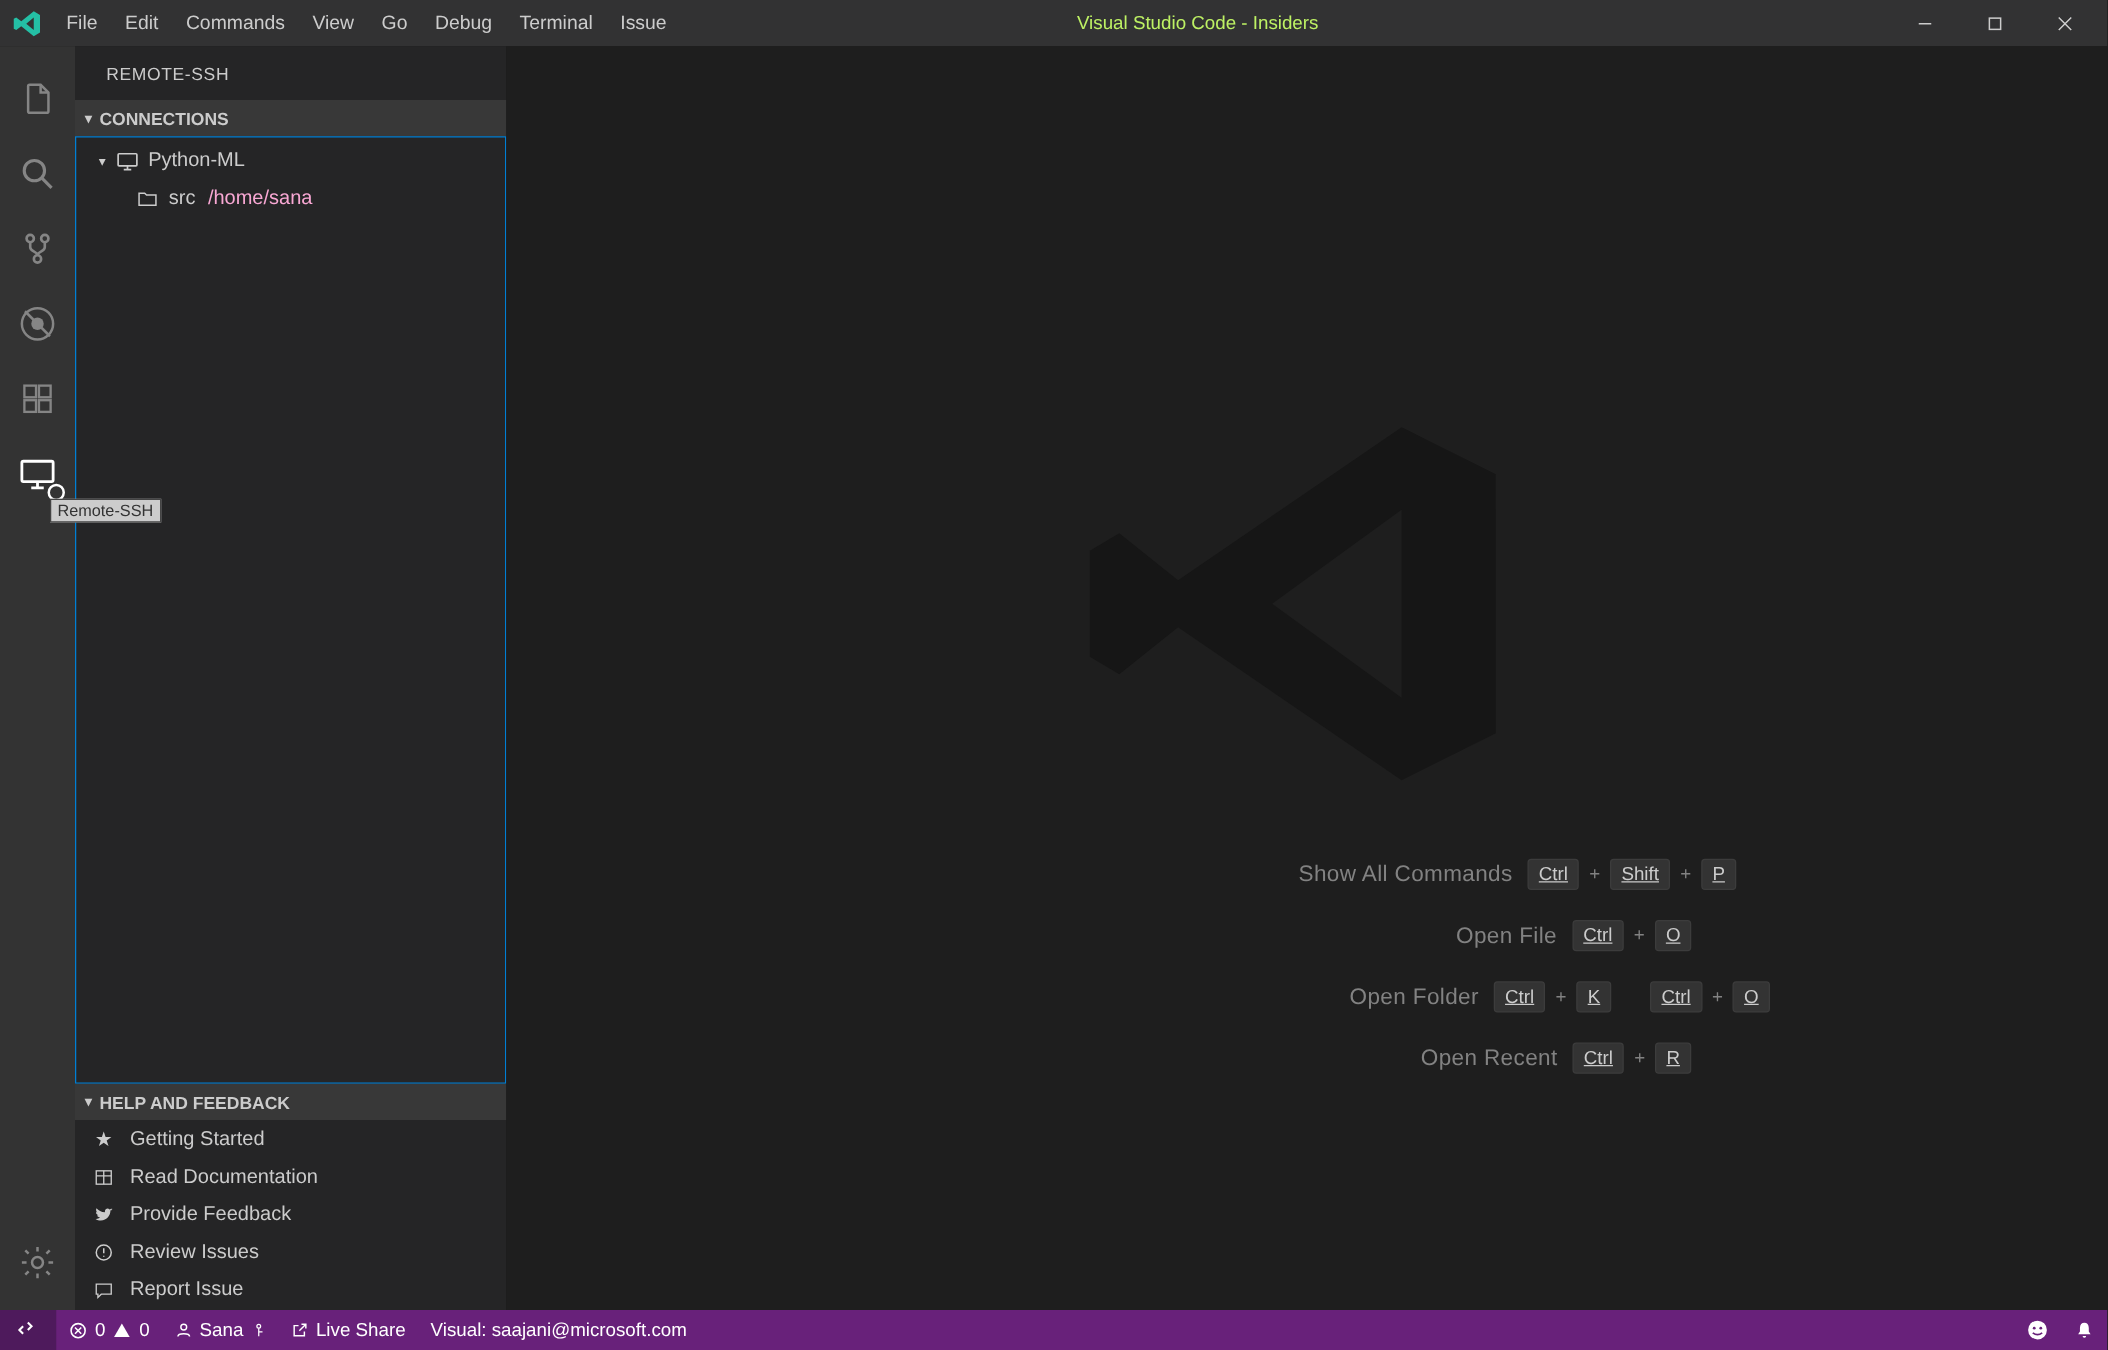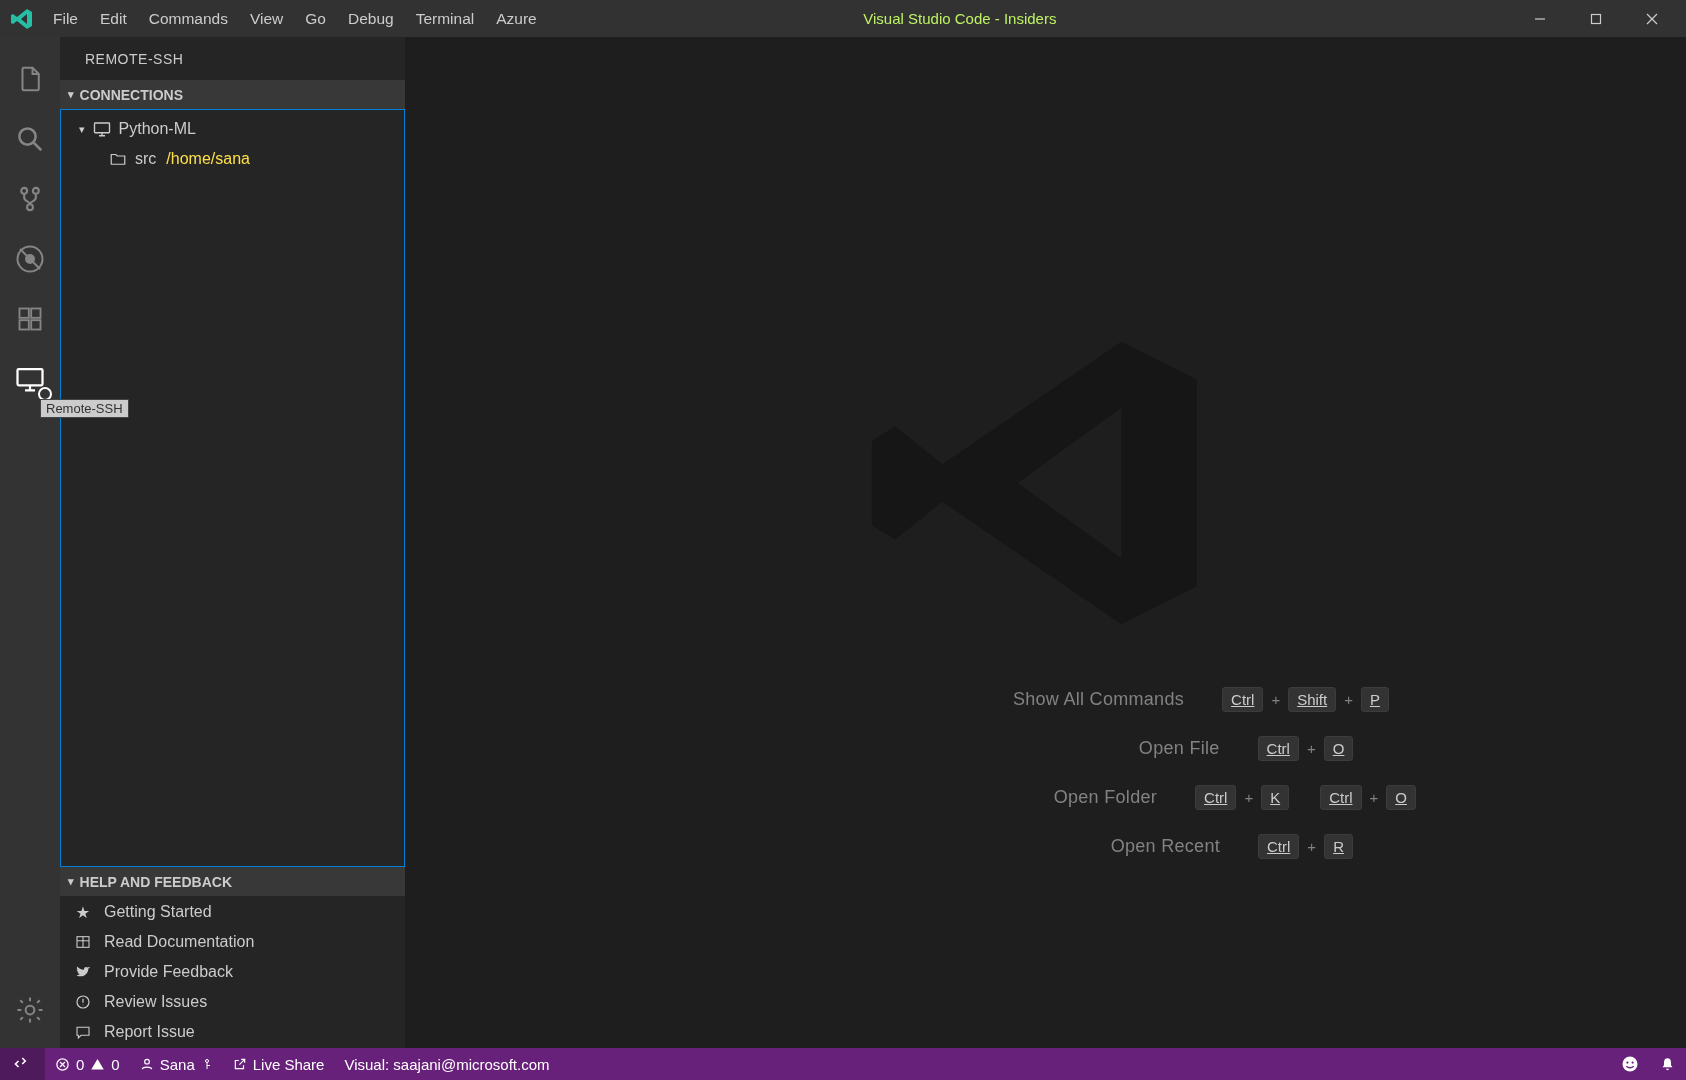--- a/index.html
+++ b/index.html
@@ -19,29 +19,29 @@
 .activitybar .action { width: 60px; height: 60px; display: flex; align-items: center; justify-content: center; color: #858585; position: relative; }
 .activitybar .action.active { color: #ffffff; }
 .activitybar .settings-slot { margin-top: auto; margin-bottom: 8px; }
 .tooltip { position: absolute; left: 40px; top: 50px; background: #cccccc; color: #333333; font-size: 13px; padding: 1px 5px; border: 1px solid #444; white-space: nowrap; }
 .sidebar { width: 345px; background: #252526; display: flex; flex-direction: column; }
 .sidebar-title { height: 43px; display: flex; align-items: center; padding: 0 25px; font-size: 14px; letter-spacing: .5px; font-weight: 400; color: #cccccc; text-transform: uppercase; }
 .section-header { height: 29px; background: #383838; display: flex; align-items: center; padding: 0 8px; font-size: 14px; font-weight: 700; color: #cccccc; text-transform: uppercase; gap: 6px; }
 .tree { flex: 1; border: 1px solid #007fd4; border-top: 1px solid #007fd4; padding: 4px 0; }
 .tree-row { height: 30px; display: flex; align-items: center; padding-left: 18px; gap: 8px; font-size: 16px; color: #cccccc; }
 .tree-row.child { padding-left: 48px; }
-.tree-row .dim { color: #fde047; margin-left: 2px; }
+.tree-row .dim { color: #f9a8d4; margin-left: 2px; }
 .help-list { padding: 1px 0; }
 .help-item { height: 30px; display: flex; align-items: center; padding-left: 14px; gap: 12px; font-size: 16px; color: #cccccc; }
 
 .editor { flex: 1; background: #1e1e1e; display: flex; flex-direction: column; align-items: center; justify-content: center; position: relative; }
 .watermark-logo { width: 380px; height: 320px; margin-bottom: 120px; opacity: 1; }
 .shortcuts { position: absolute; top: 650px; left: 0; right: 0; display: flex; flex-direction: column; align-items: center; gap: 24px; }
 .shortcut-row { display: flex; align-items: center; color: #828282; font-size: 18px; }
-.shortcut-label { width: 520px; text-align: right; padding-right: 38px; letter-spacing: .3px; }
+.shortcut-label { width: 520px; text-align: right; padding-right: 12px; letter-spacing: .3px; }
 .keys { display: flex; align-items: center; gap: 8px; }
 .key { background: #333333; border: 1px solid #3c3c3c; border-radius: 3px; padding: 3px 8px; font-size: 15px; color: #cccccc; text-decoration: underline; }
 .plus { color: #828282; font-size: 15px; }
 
 .statusbar { height: 32px; background: #68217a; color: #ffffff; display: flex; align-items: center; font-size: 15px; }
 .statusbar .remote-indicator { background: #4e1a5c; height: 100%; width: 45px; display: flex; align-items: center; justify-content: center; }
 .status-item { padding: 0 10px; display: flex; align-items: center; gap: 6px; height: 100%; }
 .status-spacer { flex: 1; }
 .s-ico { width:18px; height:18px; display:inline-flex; align-items:center; justify-content:center; }
 .chev { font-size: 11px; }
@@ -56,21 +56,21 @@
         </svg>
     </span>
     <div class="menubar">
       <div class="menubar-item">File</div>
       <div class="menubar-item">Edit</div>
       <div class="menubar-item">Commands</div>
       <div class="menubar-item">View</div>
       <div class="menubar-item">Go</div>
       <div class="menubar-item">Debug</div>
       <div class="menubar-item">Terminal</div>
-      <div class="menubar-item">Azure</div>
+      <div class="menubar-item">Issue</div>
     </div>
     <div class="title-text">Visual Studio Code - Insiders</div>
     <div class="window-controls">
       <div>
           <svg width="12" height="12" viewBox="0 0 12 12">
             <path d="M1 6 H11" stroke="#ccc" stroke-width="1.2"></path>
           </svg>
         </div>
       <div>
           <svg width="12" height="12" viewBox="0 0 12 12">

